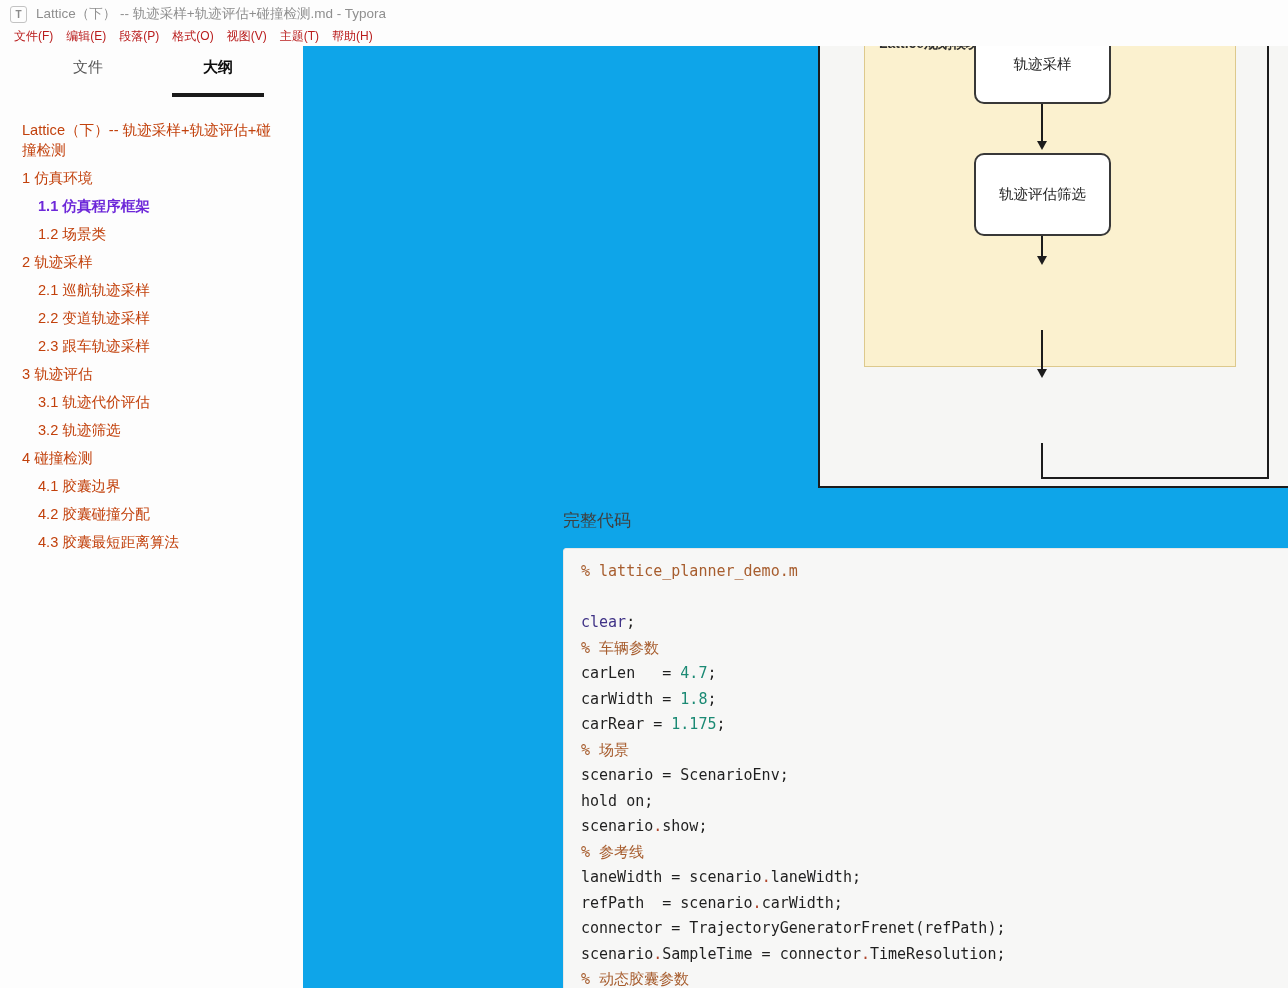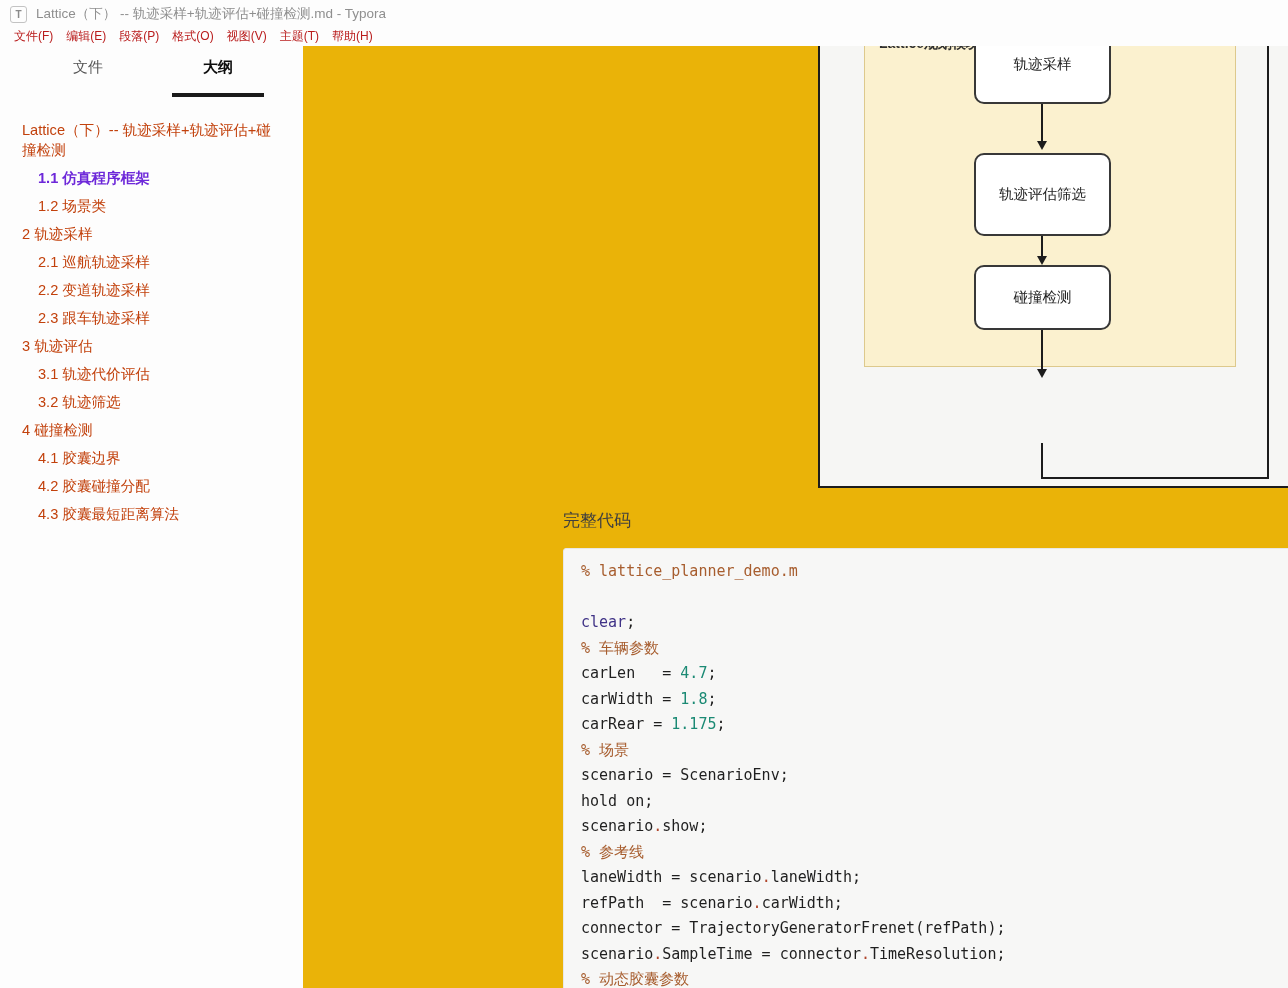--- a/index.html
+++ b/index.html
@@ -22,21 +22,21 @@
   .tab{position:absolute;top:12px;width:92px;text-align:center;font-size:15px;cursor:default;}
   .tab-file{left:42px;color:#555;}
   .tab-outline{left:172px;color:#0d0d0d;font-weight:bold;}
   .tab-underline{position:absolute;left:172px;top:47px;width:92px;height:4px;background:#1a1a1a;}
   .outline{padding-top:16px;}
   .o-item{font-size:14.6px;color:#c2410c;line-height:20px;padding:4px 24px 4px 22px;cursor:default;}
   .o-item.lv2{padding-left:38px;}
   .o-item.bold{font-weight:bold;color:#6d28d9;}
 
   
-  .main{position:absolute;left:303px;top:46px;right:0;bottom:0;background:#eab308;}
+  .main{position:absolute;left:303px;top:46px;right:0;bottom:0;background:#0ea5e9;}
 
   
   .figure{position:absolute;left:515px;top:0;width:470px;height:440px;background:#f6f6f4;
     border-left:2px solid #1c1c1c;border-bottom:2px solid #1c1c1c;overflow:hidden;}
   .hl-region{position:absolute;left:44px;top:-2px;width:370px;height:321px;background:#fbf1cf;border:1px solid #ddc98c;}
   .clip-label{position:absolute;left:14px;top:0;height:9px;width:200px;overflow:hidden;}
   .clip-label span{display:block;margin-top:-10px;font-size:14px;font-weight:bold;color:#2f2f2f;white-space:nowrap;}
   .fbox{position:absolute;left:154px;width:137px;box-sizing:border-box;background:#ffffff;border:2px solid #383838;
     border-radius:10px;display:flex;align-items:center;justify-content:center;font-size:14.5px;color:#1f1f1f;}
   .fb1{top:-22px;height:80px;}
@@ -78,20 +78,21 @@
   <div class="menubar"><span class="menu-item">文件(F)</span><span class="menu-item">编辑(E)</span><span class="menu-item">段落(P)</span><span class="menu-item">格式(O)</span><span class="menu-item">视图(V)</span><span class="menu-item">主题(T)</span><span class="menu-item">帮助(H)</span></div>
 
   <div class="sidebar">
     <div class="tabs">
       <div class="tab tab-file">文件</div>
       <div class="tab tab-outline">大纲</div>
       <div class="tab-underline"></div>
     </div>
     <div class="outline">
         <div class="o-item lv1">Lattice（下）-- 轨迹采样+轨迹评估+碰撞检测</div>
+        <div class="o-item lv1">1 仿真环境</div>
         <div class="o-item lv2 bold">1.1 仿真程序框架</div>
         <div class="o-item lv2">1.2 场景类</div>
         <div class="o-item lv1">2 轨迹采样</div>
         <div class="o-item lv2">2.1 巡航轨迹采样</div>
         <div class="o-item lv2">2.2 变道轨迹采样</div>
         <div class="o-item lv2">2.3 跟车轨迹采样</div>
         <div class="o-item lv1">3 轨迹评估</div>
         <div class="o-item lv2">3.1 轨迹代价评估</div>
         <div class="o-item lv2">3.2 轨迹筛选</div>
         <div class="o-item lv1">4 碰撞检测</div>
@@ -113,21 +114,20 @@
       <div class="vline a1"></div>
       <div class="ah h1"></div>
       <div class="vline a2"></div>
       <div class="ah h2"></div>
       <div class="vline a3"></div>
       <div class="ah h3"></div>
       <div class="loop-v1"></div>
       <div class="loop-h"></div>
       <div class="fbox fb1">轨迹采样</div>
       <div class="fbox fb2">轨迹评估筛选</div>
-      <div class="fbox fb3">碰撞检测</div>
     </div>
 
     <div class="heading">完整代码</div>
 
     <div class="codeblock">
         <div class="cl"><span class="cm">% lattice_planner_demo.m</span></div>
         <div class="cl"></div>
         <div class="cl"><span class="kw">clear</span><span class="pl">;</span></div>
         <div class="cl"><span class="cm">% 车辆参数</span></div>
         <div class="cl"><span class="pl">carLen   = </span><span class="nm">4.7</span><span class="pl">;</span></div>

